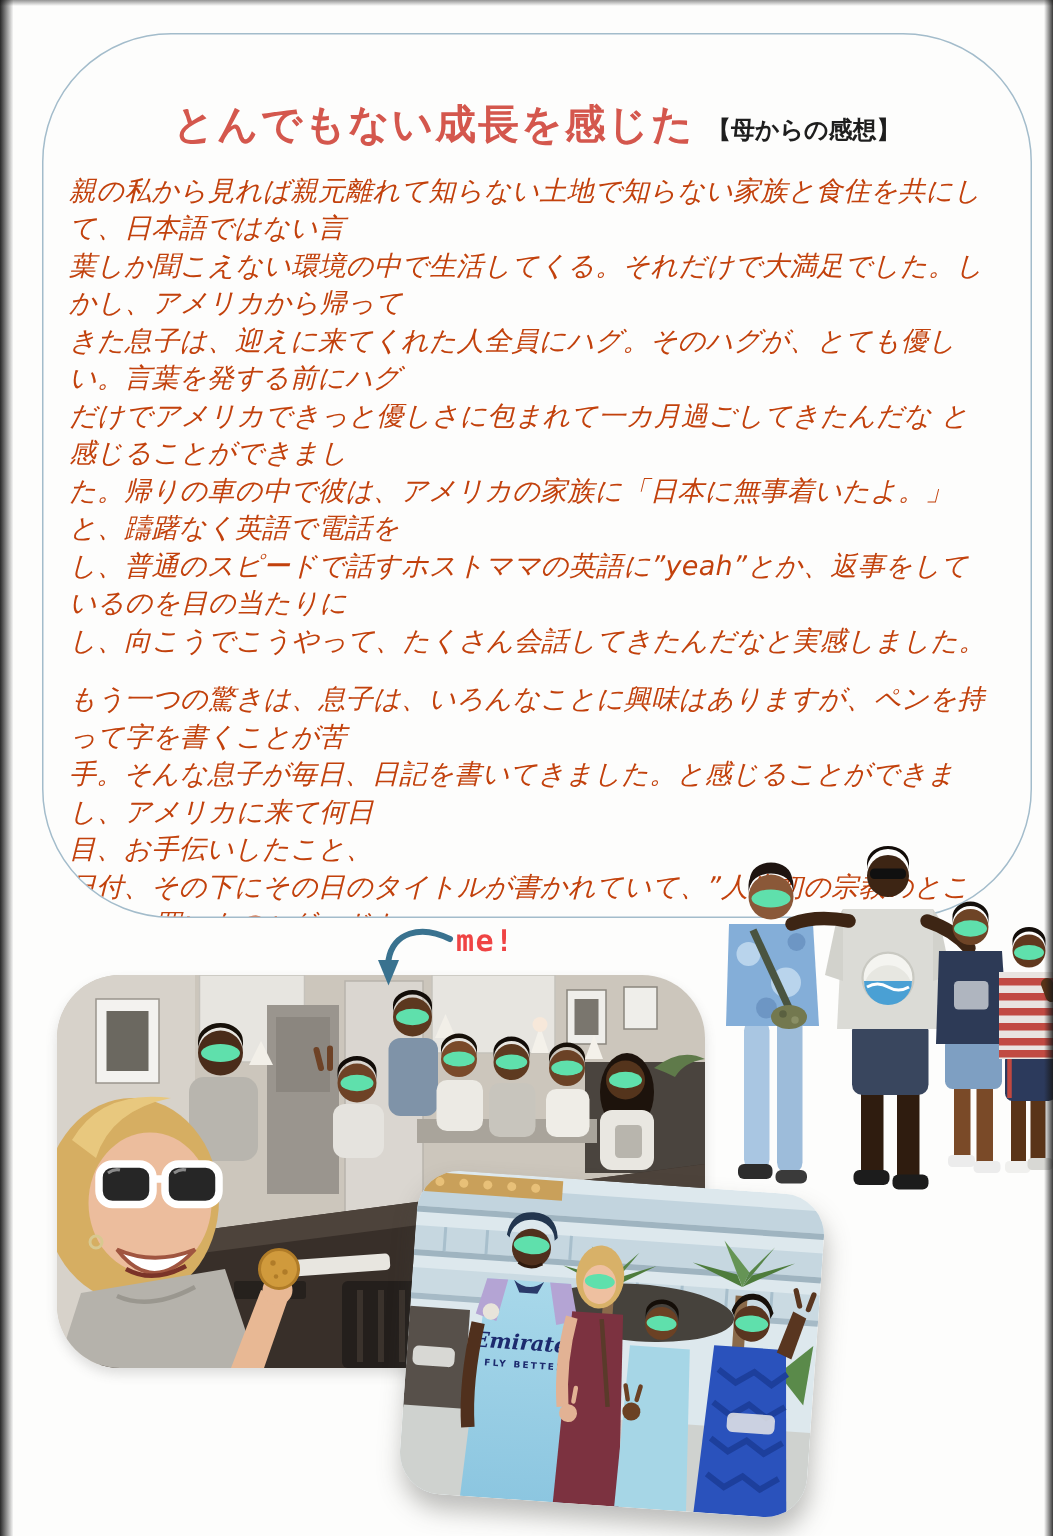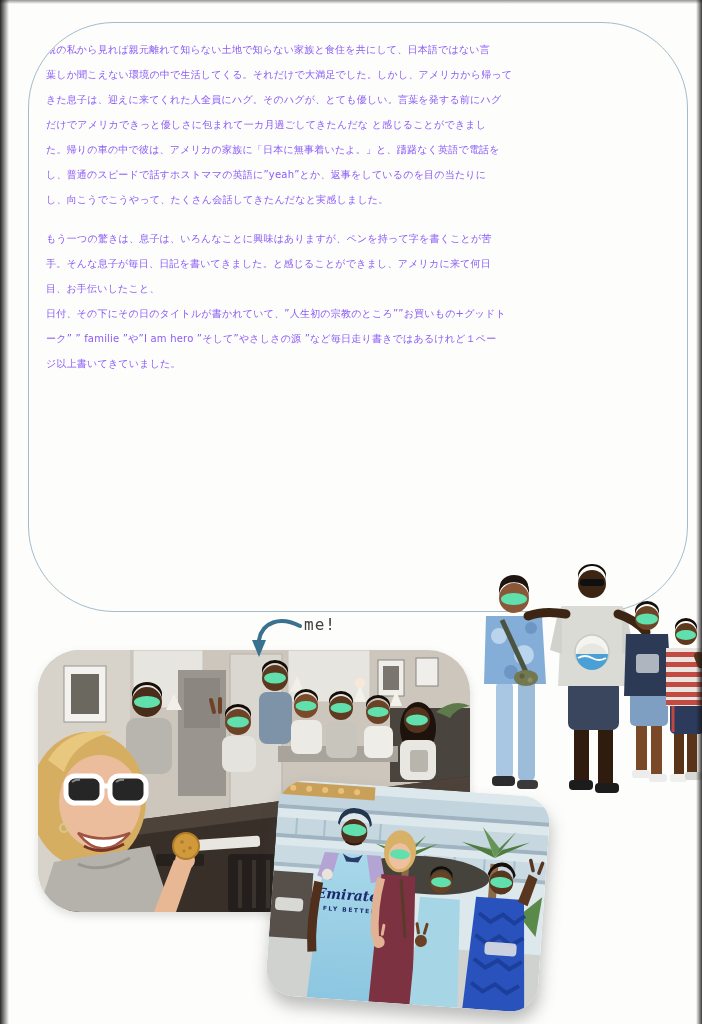--- a/index.html
+++ b/index.html
@@ -22,29 +22,29 @@
     position:absolute; left:28px; top:22px; width:660px; height:590px;
     border:1.5px solid #a3bccb; border-radius:86px; background:#fdfdfc;
     box-sizing:border-box; z-index:1; overflow:hidden;
   }
   .title-row { text-align:center; margin-top:42px; white-space:nowrap; }
   .title {
     font-size:27px; font-weight:bold; color:#d4574d; letter-spacing:1.5px;
   }
   .subtitle { font-size:16px; font-weight:bold; color:#1e1e1e; margin-left:8px; }
   .para {
-    margin:14px 26px 0 17px; font-size:10px; line-height:25px; color:#8b5cf6;
-    white-space:pre-line; letter-spacing:.2px;
+    margin:14px 26px 0 17px; font-size:18px; line-height:25px; color:#c2410c;
+    white-space:pre-line; letter-spacing:.2px;font-style:italic;
   }
 
   
   .me-callout { position:absolute; left:248px; top:612px; z-index:5; }
   .me-label {
     position:absolute; left:56px; top:3px; font-family:"DejaVu Sans Mono","Liberation Mono",monospace;
-    font-weight:normal; font-size:16px; color:#404040; letter-spacing:1px;
+    font-weight:bold; font-size:20px; color:#ef4444; letter-spacing:1px;
   }
   .me-arrow { position:absolute; left:0; top:4px; }
 
   
   .photo-selfie {
     position:absolute; left:38px; top:650px; width:432px; height:262px;
     border-radius:42px; overflow:hidden; z-index:3;
     box-shadow:0 4px 8px rgba(80,80,75,.18);
   }
   .photo-mall {
@@ -56,20 +56,23 @@
     position:absolute; left:474px; top:554px; width:228px; height:240px; z-index:2;
   }
   svg { display:block; }
 </style>
 </head>
 <body>
 
 <div class="page">
 
   <div class="bubble">
+    <div class="title-row">
+      <span class="title">とんでもない成長を感じた</span><span class="subtitle">【母からの感想】</span>
+    </div>
     <p class="para">親の私から見れば親元離れて知らない土地で知らない家族と食住を共にして、日本語ではない言
 葉しか聞こえない環境の中で生活してくる。それだけで大満足でした。しかし、アメリカから帰って
 きた息子は、迎えに来てくれた人全員にハグ。そのハグが、とても優しい。言葉を発する前にハグ
 だけでアメリカできっと優しさに包まれて一カ月過ごしてきたんだな と感じることができまし
 た。帰りの車の中で彼は、アメリカの家族に「日本に無事着いたよ。」と、躊躇なく英語で電話を
 し、普通のスピードで話すホストママの英語に”yeah”とか、返事をしているのを目の当たりに
 し、向こうでこうやって、たくさん会話してきたんだなと実感しました。</p>
     <p class="para">もう一つの驚きは、息子は、いろんなことに興味はありますが、ペンを持って字を書くことが苦
 手。そんな息子が毎日、日記を書いてきました。と感じることができまし、アメリカに来て何日
 目、お手伝いしたこと、

